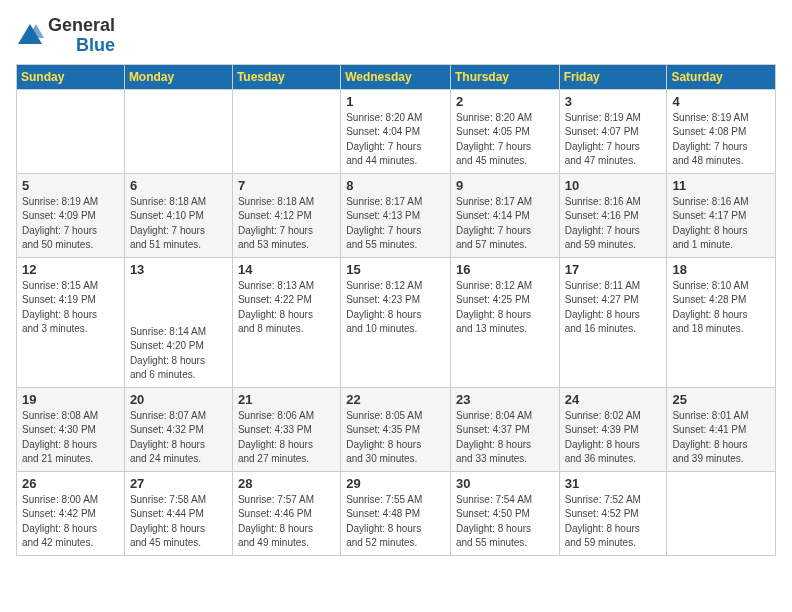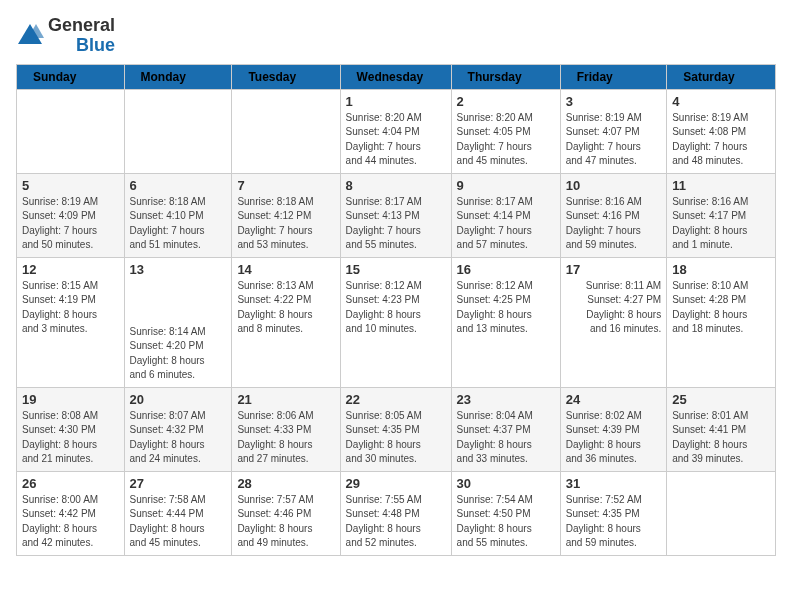--- a/index.html
+++ b/index.html
@@ -47,22 +47,22 @@
       font-size: 15px;
       color: #555;
     }
     table {
       width: 100%;
       border-collapse: collapse;
       font-size: 10.5px;
     }
     thead tr th {
       background: #1a6daf;
-      color: #000000;
-      padding: 5px 16px;
+      color: #fde047;
+      padding: 5px 4px;
       text-align: left;
       font-size: 12px;
       font-weight: bold;
       border: 1px solid #ccc;
     }
     tbody tr td {
       vertical-align: top;
       border: 1px solid #ccc;
       padding: 4px 5px;
       width: 113px;
@@ -230,21 +230,21 @@
         </td>
         <td>
           <span class="day-num">16</span>
           <div class="day-info" style="white-space: pre-line;">Sunrise: 8:12 AM
 Sunset: 4:25 PM
 Daylight: 8 hours
 and 13 minutes.</div>
         </td>
         <td>
           <span class="day-num">17</span>
-          <div class="day-info" style="white-space: pre-line; text-align: right;">Sunrise: 8:11 AM
+          <div class="day-info" style="white-space: pre-line;">Sunrise: 8:11 AM
 Sunset: 4:27 PM
 Daylight: 8 hours
 and 16 minutes.</div>
         </td>
         <td>
           <span class="day-num">18</span>
           <div class="day-info" style="white-space: pre-line;">Sunrise: 8:10 AM
 Sunset: 4:28 PM
 Daylight: 8 hours
 and 18 minutes.</div>
@@ -333,20 +333,20 @@
         <td>
           <span class="day-num">30</span>
           <div class="day-info" style="white-space: pre-line;">Sunrise: 7:54 AM
 Sunset: 4:50 PM
 Daylight: 8 hours
 and 55 minutes.</div>
         </td>
         <td>
           <span class="day-num">31</span>
           <div class="day-info" style="white-space: pre-line;">Sunrise: 7:52 AM
-Sunset: 4:35 PM
+Sunset: 4:52 PM
 Daylight: 8 hours
 and 59 minutes.</div>
         </td>
         <td class="empty-cell"></td>
       </tr>
     </tbody>
 </table>
 
 </body></html>

